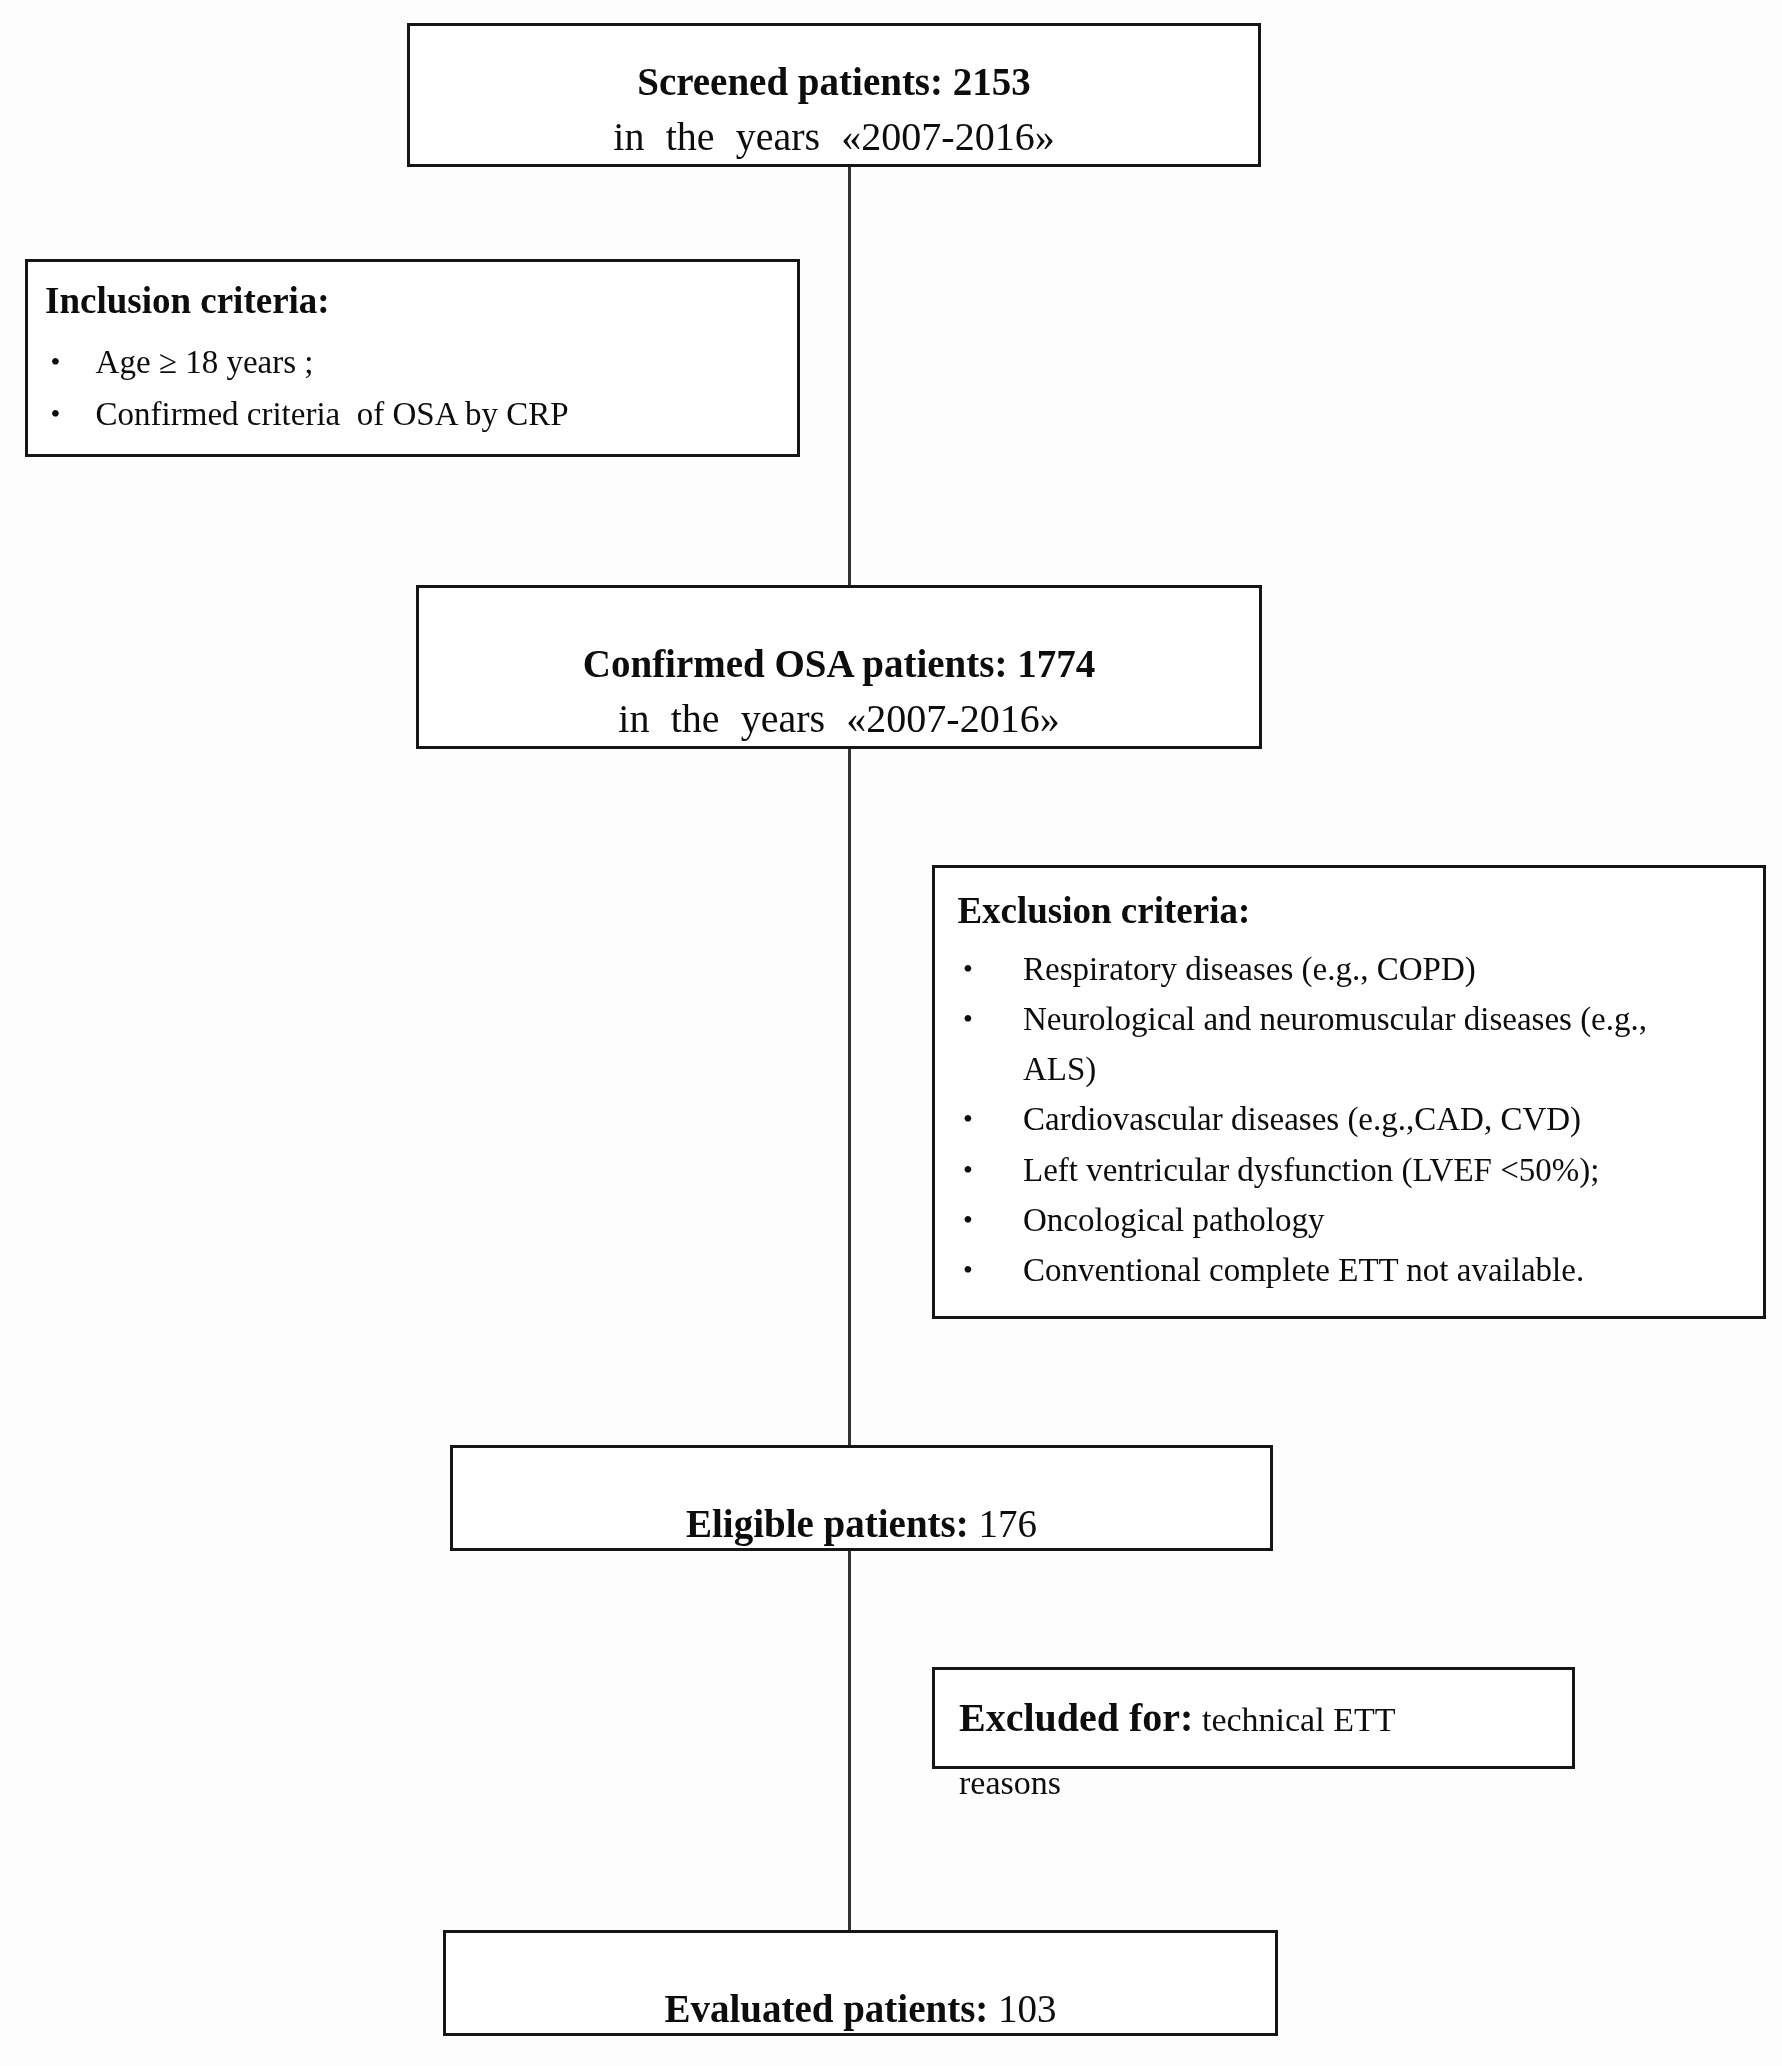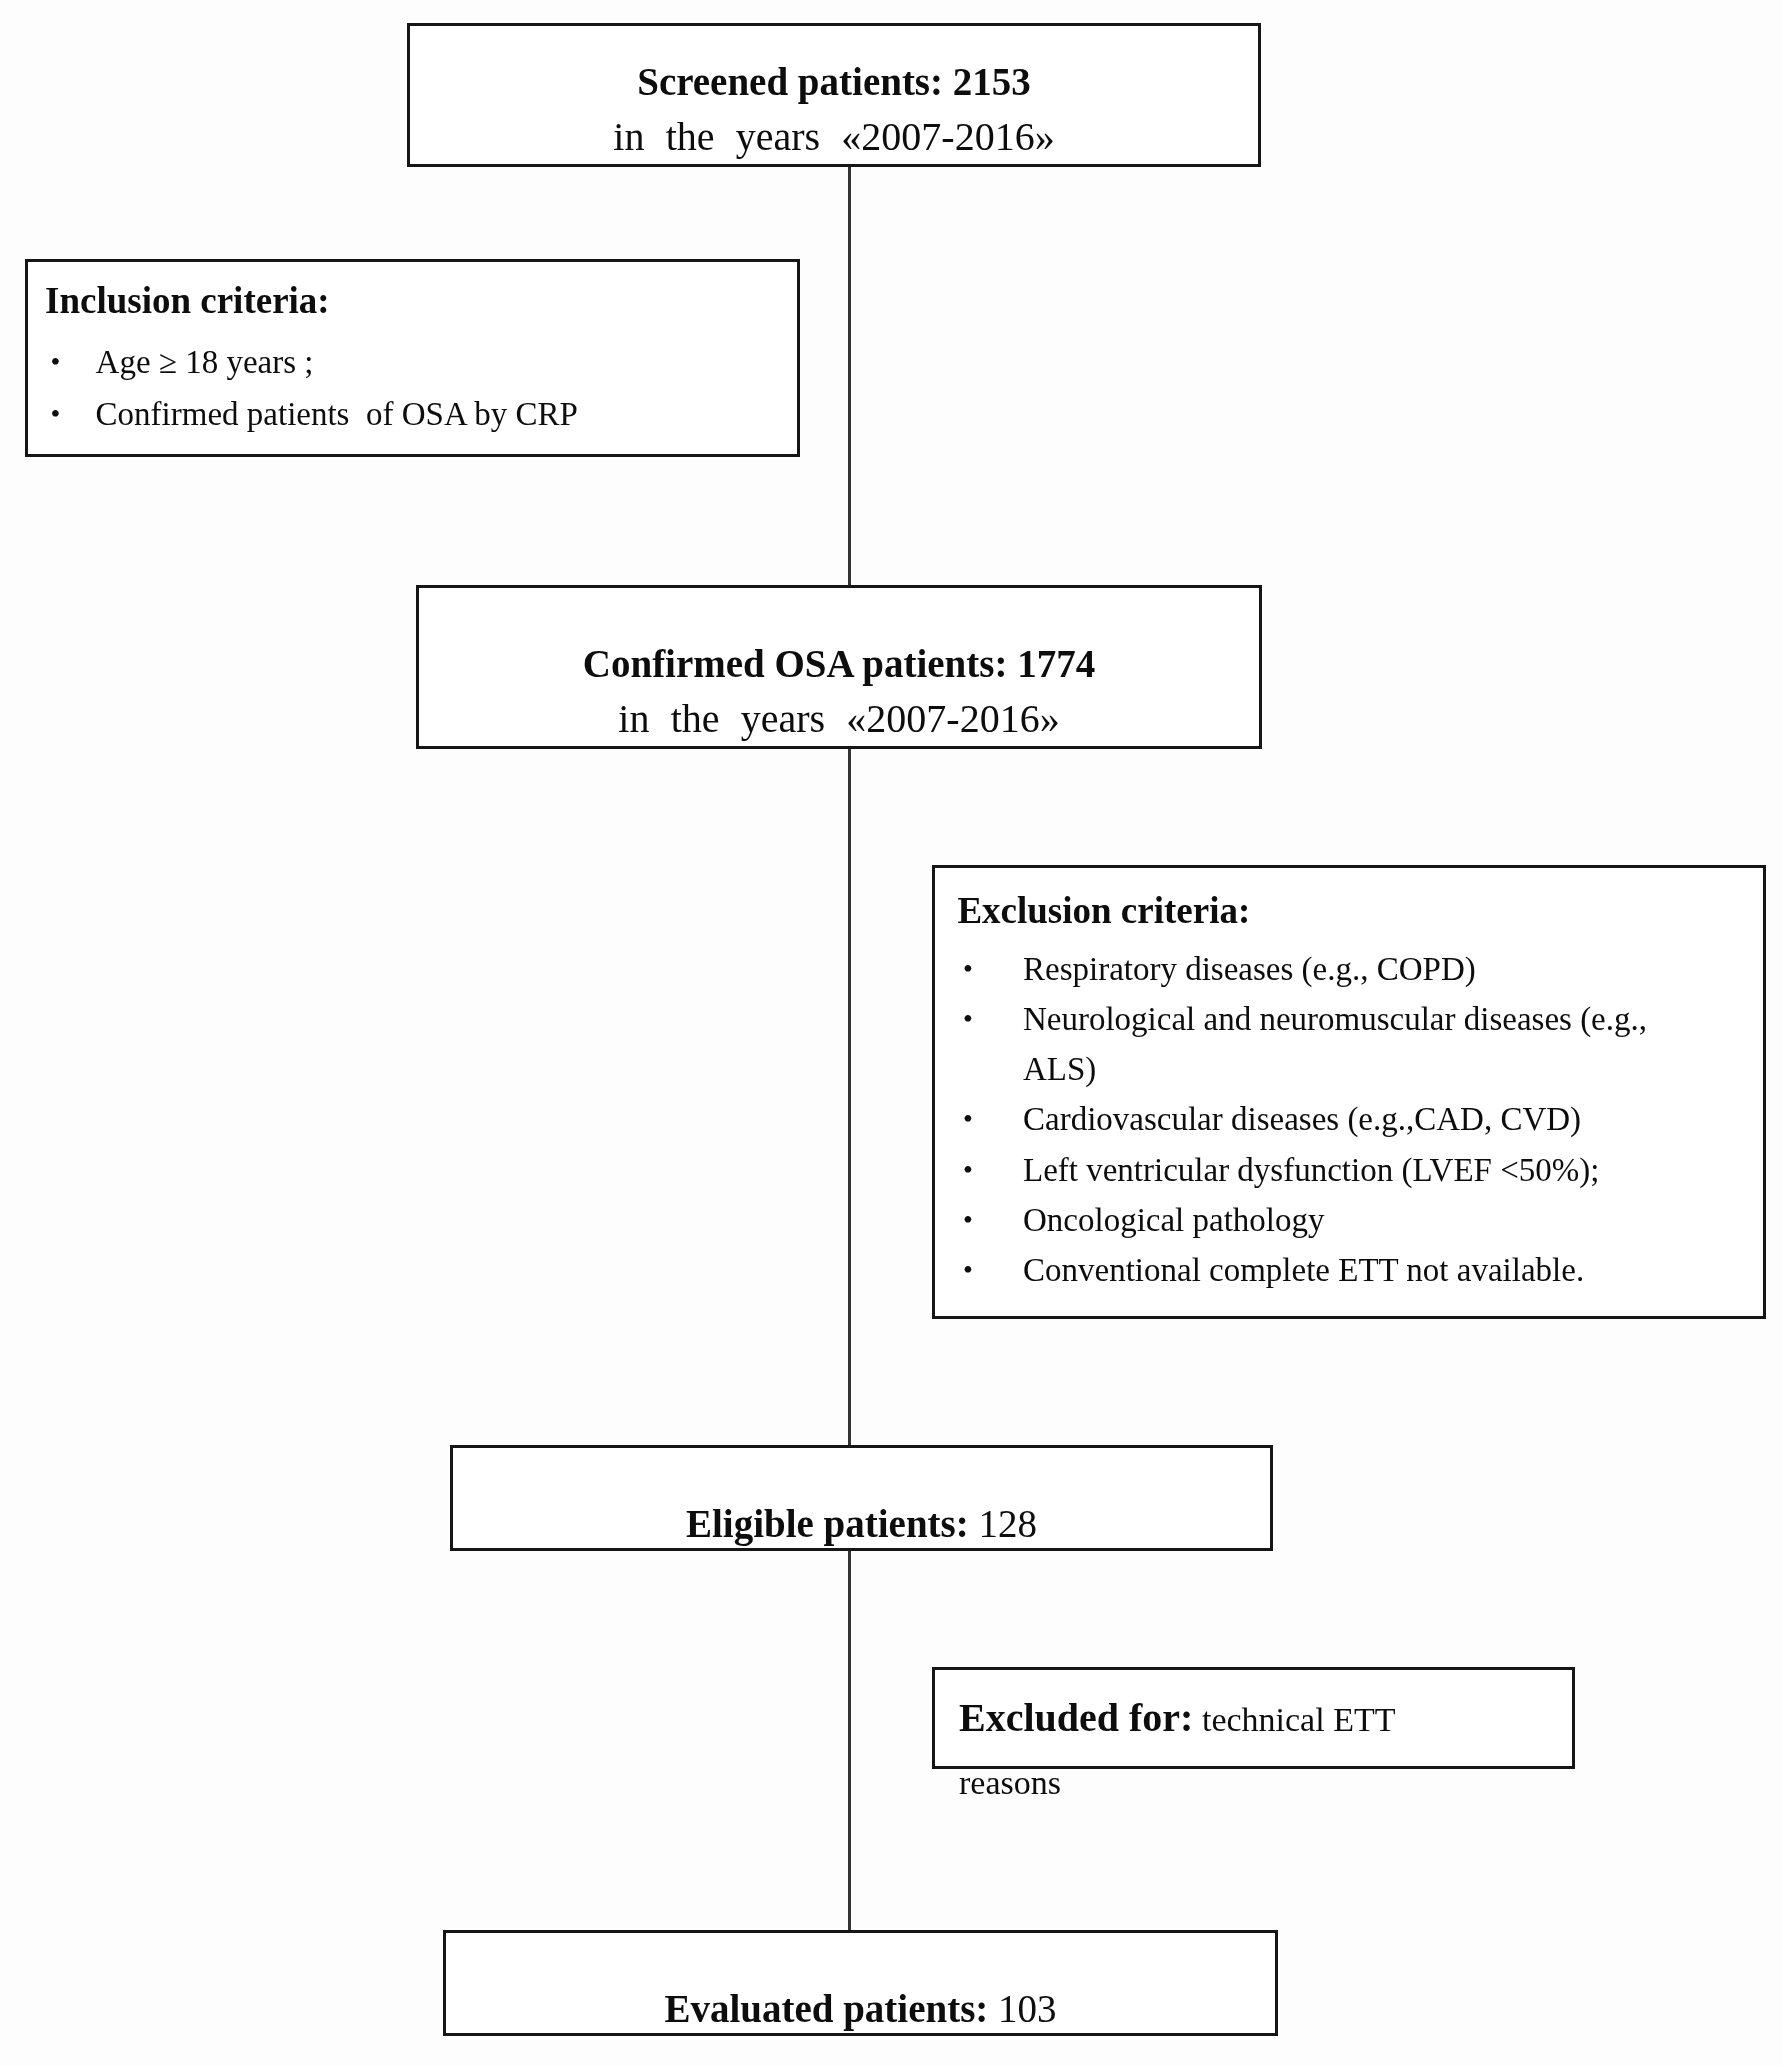--- a/index.html
+++ b/index.html
@@ -81,21 +81,21 @@
   </div>
 
   <div class="box" id="inclusion-box">
     <div class="panel-title">Inclusion criteria:</div>
     <div class="bullet-row">
       <span class="bullet">•</span>
       <span class="bullet-text">Age ≥ 18 years ;</span>
     </div>
     <div class="bullet-row">
       <span class="bullet">•</span>
-      <span class="bullet-text">Confirmed patients  of OSA by CRP</span>
+      <span class="bullet-text">Confirmed criteria  of OSA by CRP</span>
     </div>
   </div>
 
   <div class="box center-box" id="confirmed-box">
     <div class="title-lg">Confirmed OSA patients: 1774</div>
     <div class="subtitle">in the years «2007-2016»</div>
   </div>
 
   <div class="box" id="exclusion-box">
     <div class="panel-title">Exclusion criteria:</div>
@@ -119,21 +119,21 @@
       <span class="bullet">•</span>
       <span class="bullet-text">Oncological pathology</span>
     </div>
     <div class="bullet-row">
       <span class="bullet">•</span>
       <span class="bullet-text">Conventional complete ETT not available.</span>
     </div>
   </div>
 
   <div class="box center-box" id="eligible-box">
-    <div class="flow-line"><span class="b">Eligible patients</span><span class="b">: </span><span>128</span></div>
+    <div class="flow-line"><span class="b">Eligible patients</span><span class="b">: </span><span>176</span></div>
   </div>
 
   <div class="box" id="excluded-box">
     <div class="text-block"><span class="excl-label">Excluded for:</span> <span>technical ETT reasons</span></div>
   </div>
 
   <div class="box center-box" id="evaluated-box">
     <div class="flow-line"><span class="b">Evaluated patients</span><span class="b">: </span><span>103</span></div>
   </div>
 

